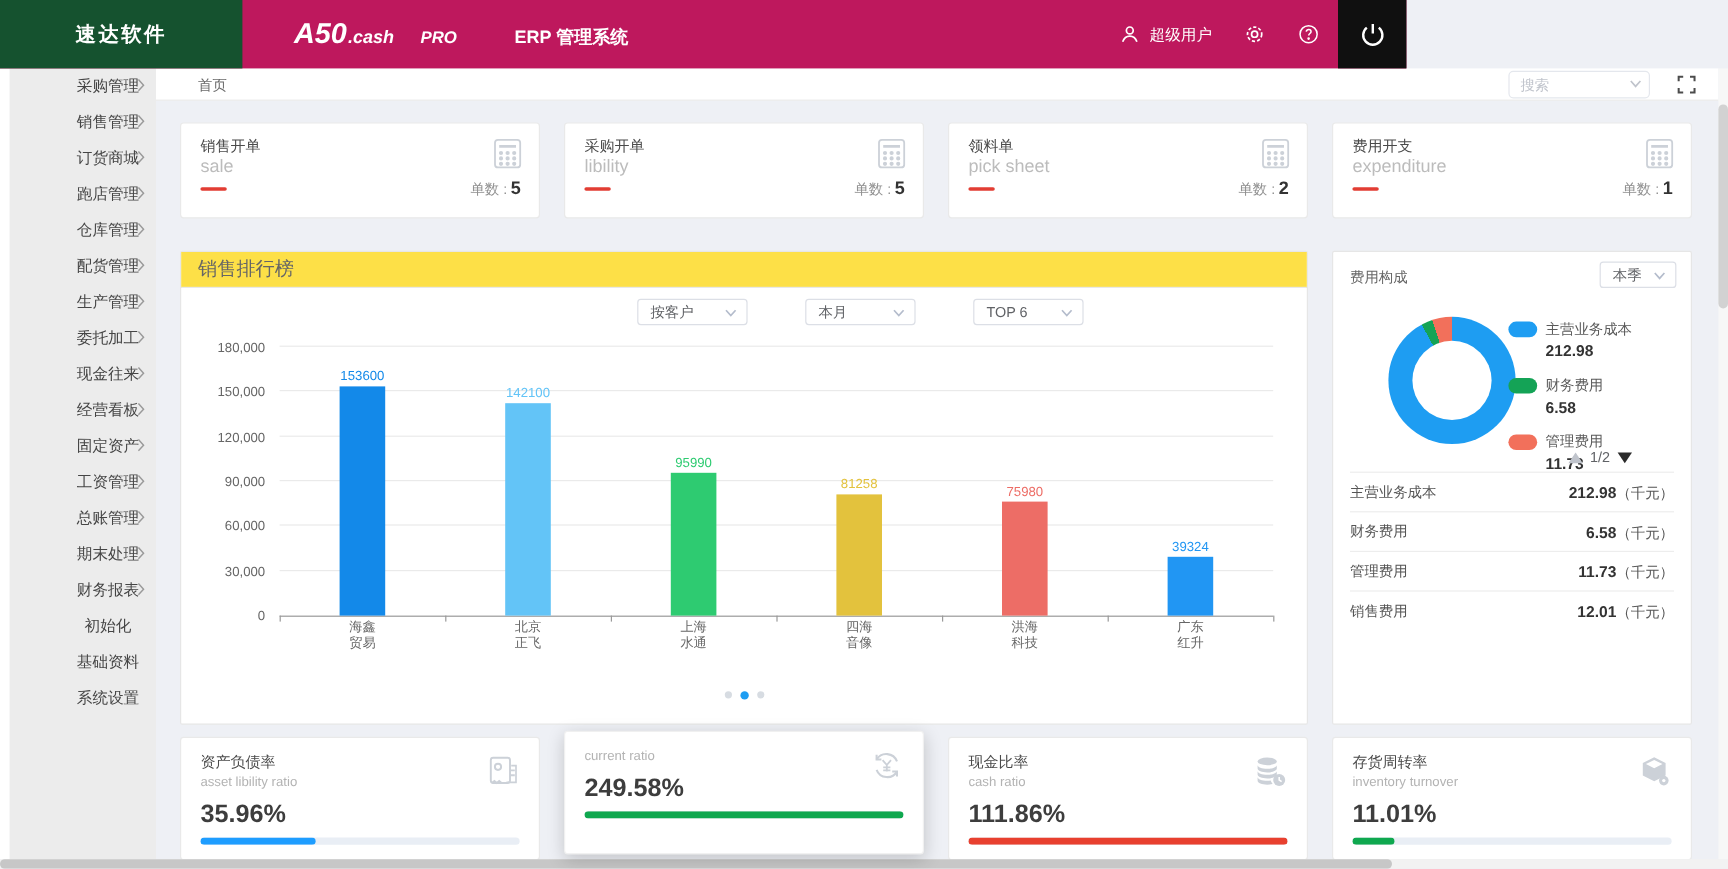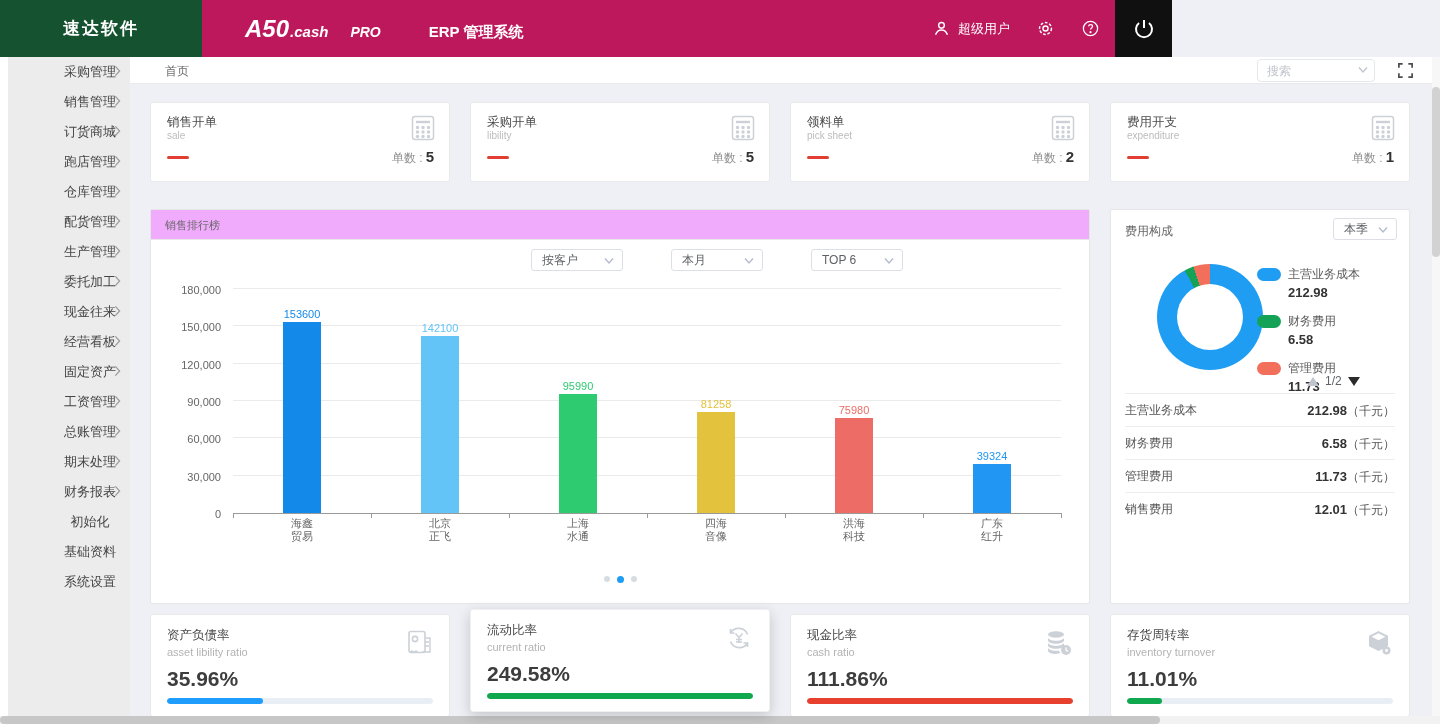--- a/index.html
+++ b/index.html
@@ -35,30 +35,30 @@
   .search-wrap input::placeholder { color:#c0c4cc; }
   .search-chev { position:absolute; right:7px; top:7px; width:10px; height:8px; color:#c0c4cc; pointer-events:none; }
   .fullscreen-btn { position:absolute; right:18px; top:5px; width:17px; height:17px; cursor:pointer; color:#4c4c4c; }
 
   .content { position:absolute; left:0; top:28px; right:0; bottom:0; }
 
   
   .row1 { position:absolute; left:20px; top:17px; width:1260px; height:80px; display:grid; grid-template-columns:repeat(4,1fr); gap:20px; }
   .sum-card { position:relative; background:#fff; border:1px solid #e9e9e9; border-radius:3px; cursor:pointer; }
   .sum-title { position:absolute; left:16px; top:11px; font-size:12.5px; color:#4a4a4a; }
-  .sum-sub { position:absolute; left:16px; top:27px; font-size:10px; color:#bcbcbc; }
+  .sum-sub { position:absolute; left:16px; top:27px; font-size:15px; color:#bcbcbc; }
   .sum-dash { position:absolute; left:16px; bottom:22px; width:22px; height:3px; background:#e23d33; border-radius:2px; }
   .sum-count { position:absolute; right:15px; bottom:14px; font-size:12px; color:#8f8f8f; }
   .sum-count b { font-size:15px; color:#333; margin-left:3px; }
   .calc-icon { position:absolute; right:14px; top:12px; width:24px; height:26px; color:#ccd1d8; }
 
   
   .row2 { position:absolute; left:20px; top:124px; width:1260px; height:395px; display:grid; grid-template-columns:940px 300px; gap:20px; }
   .chart-panel { position:relative; background:#fff; border:1px solid #e6e6e6; border-radius:2px; }
-  .panel-head { height:30px; line-height:30px; background:#f0abfc; border-bottom:1px solid #e8e8e8; font-size:11px; color:#666; padding-left:14px; }
+  .panel-head { height:30px; line-height:30px; background:#fde047; border-bottom:1px solid #e8e8e8; font-size:16px; color:#666; padding-left:14px; }
   .filters { position:absolute; left:380px; top:39px; display:flex; gap:48px; }
   .select-box { position:relative; width:92px; height:22px; border:1px solid #dcdfe6; border-radius:3px; background:#fff; font-size:12px; color:#606266; line-height:20px; padding-left:10px; cursor:pointer; }
   .select-box .search-chev { right:8px; top:7px; }
 
   .plot { position:absolute; left:82px; top:80px; width:828px; height:224px; border-bottom:1px solid #9a9a9a; }
   .gridline { position:absolute; left:0; width:100%; height:1px; background:#eaeaea; }
   .yaxis { position:absolute; left:4px; top:80px; width:72px; height:224px; }
   .ytick { position:absolute; right:6px; font-size:11px; color:#666; width:66px; text-align:right; }
   .bar-cols { position:absolute; left:0; bottom:0; width:100%; height:100%; display:flex; }
   .bar-col { flex:1; display:flex; flex-direction:column; align-items:center; justify-content:flex-end; }
@@ -555,21 +555,20 @@
             <circle cx="10" cy="10" r="2.6"></circle>
             <path d="M5 23.5l2-1.6 2 1.6 2-1.6 2 1.6"></path>
             <path d="M21 9h4v14h-8" stroke-width="1.4"></path>
             <line x1="20" y1="13" x2="24" y2="13"></line>
             <line x1="20" y1="17" x2="24" y2="17"></line>
           </svg>
 
         </div>
 
         <div class="ratio-card elevated">
-          <div class="ratio-title">流动比率</div>
           <div class="ratio-sub">current ratio</div>
           <div class="ratio-value">249.58%</div>
           <div class="progress">
             <div class="progress-fill" style="width: 100%; background: rgb(15, 168, 79);"></div>
           </div>
 
           <svg class="ratio-icon" viewBox="0 0 28 28" fill="none" stroke="currentColor" stroke-width="1.7">
             <path d="M22.5 10.5A9.5 9.5 0 0 0 5.5 9"></path>
             <path d="M5.5 17.5A9.5 9.5 0 0 0 22.5 19"></path>
             <path d="M5.5 5v4h4"></path>

